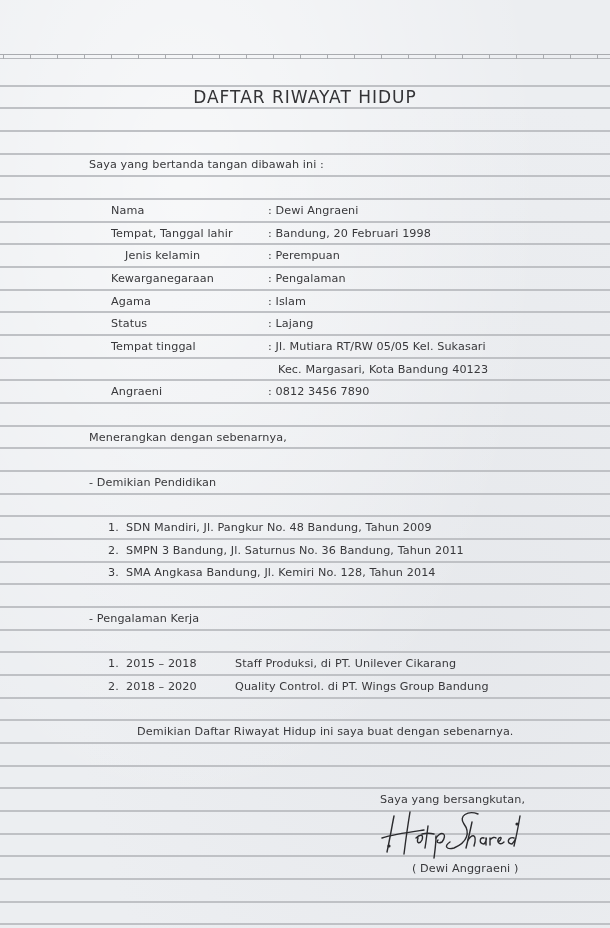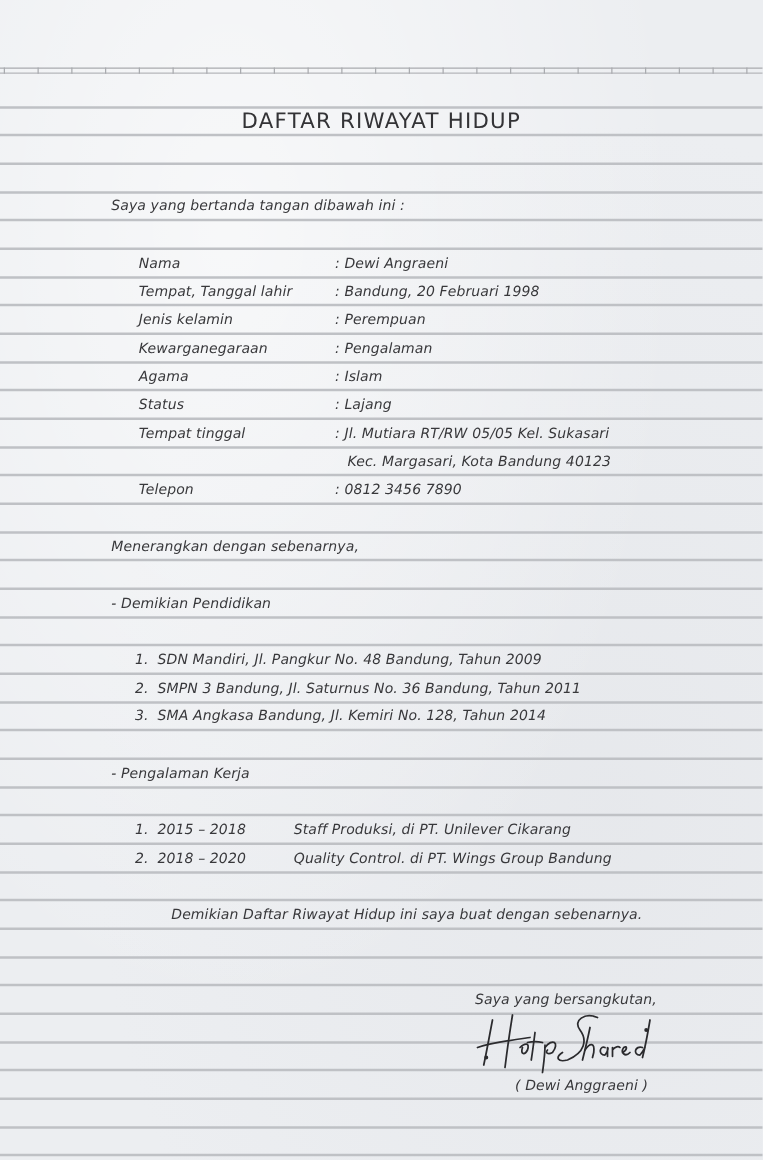--- a/index.html
+++ b/index.html
@@ -21,21 +21,21 @@
     position: absolute; left: 0; width: 610px; height: 2px;
     background: #bfc1c5;
   }
   .top-rule-a { position: absolute; left: 0; width: 610px; top: 54px; height: 1px; background: #a9abaf; }
   .top-rule-b { position: absolute; left: 0; width: 610px; top: 58px; height: 1px; background: #b5b7bb; }
   .tick { position: absolute; top: 54px; width: 1px; height: 5px; background: #a9abaf; }
 
   .row {
     position: absolute; left: 0; width: 548px; height: 22px;
     display: flex; align-items: center;
-    font-style: italic; font-size: 11.2px; letter-spacing: 0.1px;
+    font-size: 11.2px; letter-spacing: 0.1px;
     color: #38383b;
   }
   .title {
     position: absolute; left: 0; width: 610px; text-align: center;
     top: 86px; height: 22px; line-height: 22px;
     font-size: 17px; letter-spacing: 1px; color: #333336;
     font-style: normal;
   }
   .abs { position: absolute; white-space: nowrap; }
 </style>
@@ -120,21 +120,21 @@
 
 <div class="row" style="top:199px;">
   <span class="abs" style="left:111px;">Nama</span>
   <span class="abs" style="left:268px;">: Dewi Angraeni</span>
 </div>
 <div class="row" style="top:222px;">
   <span class="abs" style="left:111px;">Tempat, Tanggal lahir</span>
   <span class="abs" style="left:268px;">: Bandung, 20 Februari 1998</span>
 </div>
 <div class="row" style="top:244px;">
-  <span class="abs" style="left:111px;">Jenis kelamin</span>
+  <span class="abs" style="left:125px;">Jenis kelamin</span>
   <span class="abs" style="left:268px;">: Perempuan</span>
 </div>
 <div class="row" style="top:267px;">
   <span class="abs" style="left:111px;">Kewarganegaraan</span>
   <span class="abs" style="left:268px;">: Pengalaman</span>
 </div>
 <div class="row" style="top:290px;">
   <span class="abs" style="left:111px;">Agama</span>
   <span class="abs" style="left:268px;">: Islam</span>
 </div>
@@ -143,21 +143,21 @@
   <span class="abs" style="left:268px;">: Lajang</span>
 </div>
 <div class="row" style="top:335px;">
   <span class="abs" style="left:111px;">Tempat tinggal</span>
   <span class="abs" style="left:268px;">: Jl. Mutiara RT/RW 05/05 Kel. Sukasari</span>
 </div>
 <div class="row" style="top:358px;">
   <span class="abs" style="left:278px;">Kec. Margasari, Kota Bandung 40123</span>
 </div>
 <div class="row" style="top:380px;">
-  <span class="abs" style="left:111px;">Telepon</span>
+  <span class="abs" style="left:111px;">Angraeni</span>
   <span class="abs" style="left:268px;">: 0812 3456 7890</span>
 </div>
 
 <div class="row" style="top:426px;">
   <span class="abs" style="left:89px;">Menerangkan dengan sebenarnya,</span>
 </div>
 
 <div class="row" style="top:471px;">
   <span class="abs" style="left:89px;">- Demikian Pendidikan</span>
 </div>

